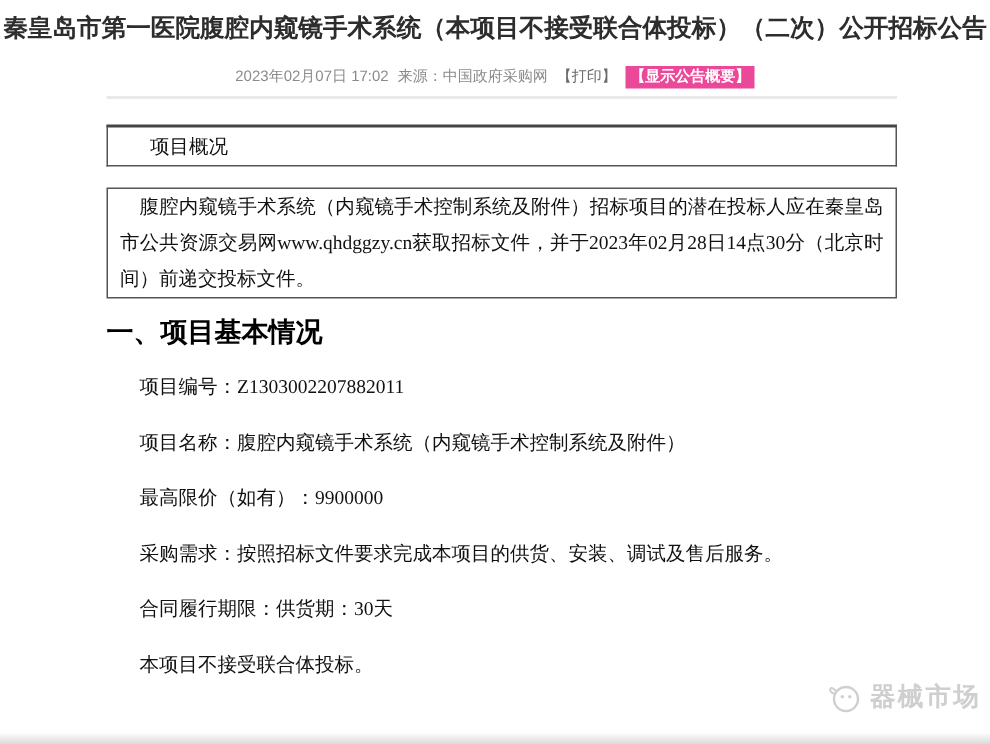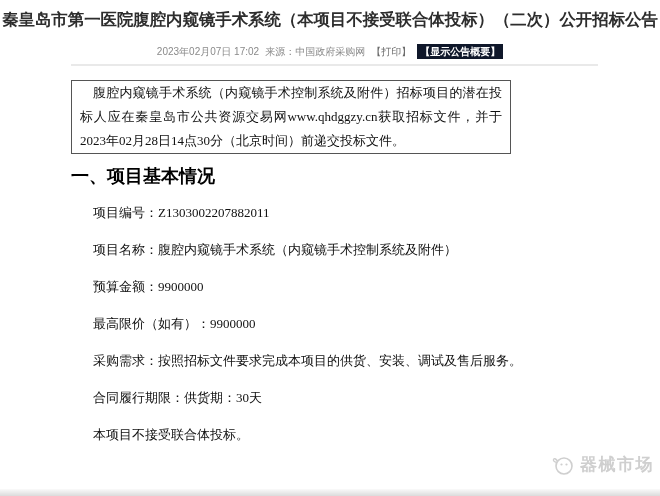--- a/index.html
+++ b/index.html
@@ -14,34 +14,34 @@
     font-size:16.4px;font-weight:bold;line-height:27px;color:#2d2d2d;
     letter-spacing:0;
   }
   .meta{
     margin-top:11px;text-align:center;font-family:"Liberation Sans", sans-serif;
     font-size:10px;line-height:13px;color:#8a8a8a;white-space:nowrap;
   }
   .meta .sep{display:inline-block;width:6px;}
   .meta .print{color:#6b6b6b;cursor:pointer;}
   .badge{
-    display:inline-block;background:#0f172a;color:#ffffff;font-weight:bold;
+    display:inline-block;background:#ec4899;color:#ffffff;font-weight:bold;
     font-size:10px;line-height:13px;padding:1px 3px;margin-left:6px;cursor:pointer;
   }
   .divider{
     width:527px;height:2px;background:#e9e9e9;margin:5px 0 0 71px;
   }
   .content{margin-left:71px;width:527px;}
   .obox-title{
     box-sizing:border-box;width:527px;height:28px;margin-top:17px;
     border:1px solid #555555;border-top:2px solid #444444;
     line-height:25px;padding-left:28px;font-size:13px;color:#111;
   }
   .obox-body{
-    box-sizing:border-box;width:440px;margin-top:14px;
+    box-sizing:border-box;width:527px;margin-top:14px;
     border:1px solid #555555;
     padding:0 8px;font-size:13px;line-height:24px;text-align:justify;
     text-indent:1em;color:#111;
   }
   .sec-heading{
     margin-top:15px;font-size:18px;font-weight:bold;line-height:14px;color:#000;
   }
   .row{
     margin-left:22px;font-size:13px;line-height:14px;color:#111;
   }
@@ -66,27 +66,27 @@
 
 <div class="title">秦皇岛市第一医院腹腔内窥镜手术系统（本项目不接受联合体投标）（二次）公开招标公告</div>
 
 <div class="meta">
   <span>2023年02月07日 17:02</span><span class="sep"></span><span>来源：中国政府采购网</span><span class="sep"></span><span class="print">【打印】</span><span class="badge">【显示公告概要】</span>
 </div>
 
 <div class="divider"></div>
 
 <div class="content">
+  <div class="obox-title">项目概况</div>
   <div class="obox-body">腹腔内窥镜手术系统（内窥镜手术控制系统及附件）招标项目的潜在投标人应在秦皇岛市公共资源交易网www.qhdggzy.cn获取招标文件，并于2023年02月28日14点30分（北京时间）前递交投标文件。</div>
 
   <div class="sec-heading">一、项目基本情况</div>
 
   <div class="row first"><span>项目编号：</span><span>Z1303002207882011</span></div>
   <div class="row"><span>项目名称：</span><span>腹腔内窥镜手术系统（内窥镜手术控制系统及附件）</span></div>
-  <div class="row"><span>预算金额：</span><span>9900000</span></div>
   <div class="row"><span>最高限价（如有）：</span><span>9900000</span></div>
   <div class="row"><span>采购需求：</span><span>按照招标文件要求完成本项目的供货、安装、调试及售后服务。</span></div>
   <div class="row"><span>合同履行期限：</span><span>供货期：30天</span></div>
   <div class="row"><span></span><span>本项目不接受联合体投标。</span></div>
 </div>
 
 <div class="watermark">
   <span class="wm-icon">
     <svg width="24" height="24" viewBox="0 0 24 24">
       <circle cx="13" cy="13" r="8" fill="none" stroke="#cfcfcf" stroke-width="1.6"></circle>

